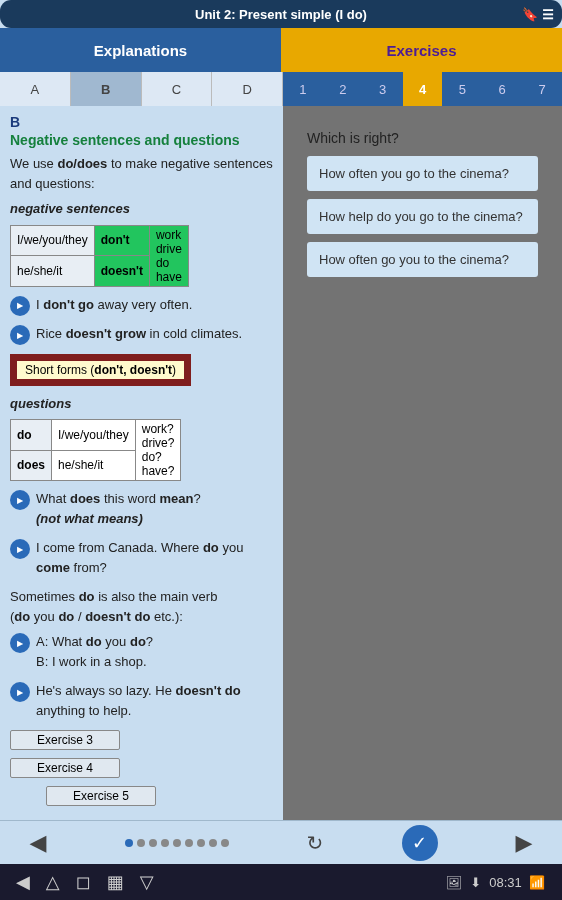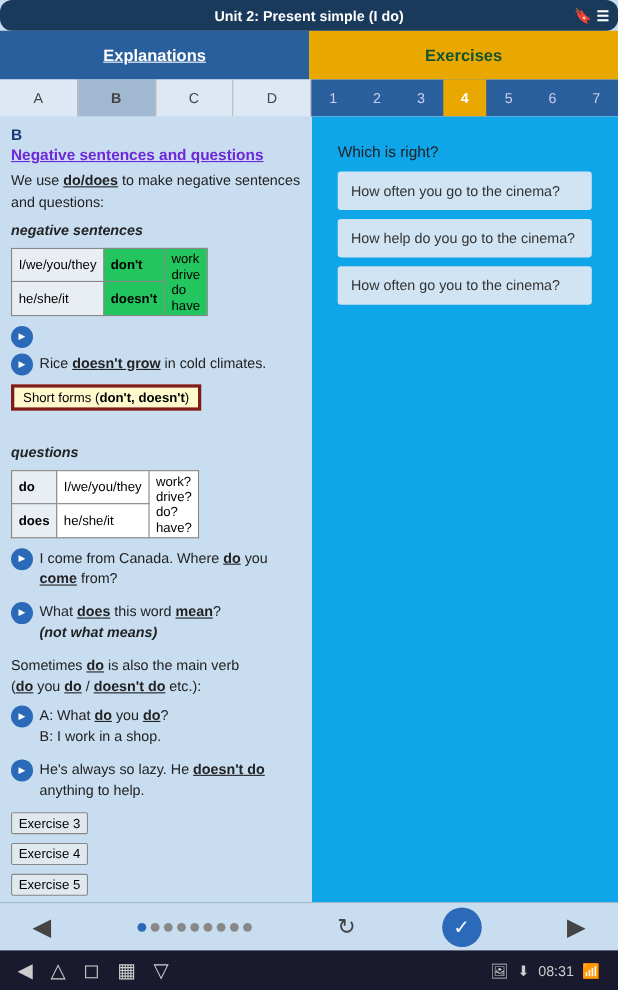--- a/index.html
+++ b/index.html
@@ -12,25 +12,25 @@
       color: white; font-size: 13px; font-weight: bold; position: relative; border-radius: 11px;
     }
     #status-bar .icons { position: absolute; right: 8px; display: flex; gap: 4px; align-items: center; }
 
     
     #tab-bar {
       display: flex; width: 100%; height: 44px;
     }
     .tab-explanations {
       flex: 1; background: #2a5f9e; display: flex; align-items: center; justify-content: center;
-      color: white; font-size: 15px; font-weight: bold; cursor: pointer; text-decoration: underline;
+      color: white; font-size: 15px; font-weight: bold; cursor: pointer;
     }
     .tab-exercises {
       flex: 1; background: #e8a800; display: flex; align-items: center; justify-content: center;
-      color: #14532d; font-size: 15px; font-weight: bold; cursor: pointer;
+      color: #4c1d95; font-size: 15px; font-weight: bold; cursor: pointer;
     }
 
     
     #sub-tabs-left {
       display: flex; background: #dde8f4; height: 34px;
       width: 283px; float: left;
     }
     .sub-tab {
       flex: 1; display: flex; align-items: center; justify-content: center;
       font-size: 13px; color: #444; cursor: pointer; border-right: 1px solid #bbb;
@@ -53,65 +53,65 @@
     #main-content {
       display: flex; width: 100%; height: calc(900px - 28px - 44px - 34px - 44px - 36px);
     }
 
     
     #left-panel {
       width: 283px; height: 100%; background: #c8ddf0; overflow-y: auto; padding: 8px 10px;
     }
 
     .section-letter { font-size: 14px; font-weight: bold; color: #1a3a7c; margin-bottom: 2px; }
-    .section-title { font-size: 14px; font-weight: bold; color: #6d28d9; margin-bottom: 6px; text-decoration: underline; }
+    .section-title { font-size: 14px; font-weight: bold; color: #15803d; margin-bottom: 6px; }
 
     .content-text { font-size: 13px; color: #222; margin-bottom: 6px; line-height: 1.5; }
-    .content-text b { font-weight: bold; text-decoration: underline; }
+    .content-text b { font-weight: bold; }
     .content-text i { font-style: italic; font-weight: bold; }
 
     
     .grammar-table {
       border-collapse: collapse; margin-bottom: 8px; font-size: 12px;
     }
     .grammar-table td {
       border: 1px solid #888; padding: 2px 6px; background: #22c55e;
     }
     .grammar-table td.subj { background: #e8eef4; }
 
     
     .short-forms {
-      display: inline-block; background: #fffacd; border: 3px solid #7f1d1d;
-      padding: 2px 8px; font-size: 12px; margin-bottom: 20px;
+      display: inline-block; background: #fffacd; border: 7px solid #7f1d1d;
+      padding: 2px 8px; font-size: 12px; margin-bottom: 0;
     }
 
     
     .audio-row { display: flex; align-items: flex-start; gap: 6px; margin-bottom: 4px; }
     .audio-btn {
       width: 20px; height: 20px; background: #2a6ab8; border-radius: 50%;
       display: flex; align-items: center; justify-content: center;
       flex-shrink: 0; cursor: pointer; margin-top: 1px;
     }
     .audio-btn::after { content: '▶'; color: white; font-size: 8px; }
 
     
     .exercise-btn {
       display: inline-block; border: 1px solid #888; background: #e0e8f0;
-      padding: 2px 6px; font-size: 12px; margin-right: 6px; margin-bottom: 4px;
+      padding: 2px 26px; font-size: 12px; margin-right: 6px; margin-bottom: 4px;
       cursor: pointer; border-radius: 2px;
     }
 
     
     .questions-table { border-collapse: collapse; margin-bottom: 8px; font-size: 12px; }
     .questions-table td { border: 1px solid #888; padding: 2px 6px; background: white; }
     .questions-table td.subj { background: #e8eef4; }
 
     
     #right-panel {
-      width: 279px; height: 100%; background: #0ea5e9; overflow-y: auto; padding: 24px;
+      width: 279px; height: 100%; background: #737373; overflow-y: auto; padding: 24px;
     }
 
     .which-right { font-size: 14px; color: #222; margin-bottom: 10px; font-weight: normal; }
 
     .answer-option {
       display: block; width: 100%; background: #d0e4f4; border: none;
       padding: 10px 12px; margin-bottom: 8px; text-align: left;
       font-size: 13px; color: #333; cursor: pointer; border-radius: 3px;
     }
 
@@ -211,20 +211,21 @@
       </tr>
       <tr>
         <td class="subj">he/she/it</td>
         <td><b>doesn't</b></td>
       </tr>
     </tbody>
       </table>
 
     <div class="audio-row">
       <div class="audio-btn"></div>
+      <div class="content-text">I <b>don't go</b> away very often.</div>
     </div>
     <div class="audio-row">
       <div class="audio-btn"></div>
       <div class="content-text">Rice <b>doesn't grow</b> in cold climates.</div>
     </div>
 
     <div style="margin-bottom:8px;">
       <span class="short-forms">Short forms (<b>don't, doesn't</b>)</span>
     </div>
 
@@ -241,25 +242,25 @@
       </tr>
       <tr>
         <td class="subj"><b>does</b></td>
         <td>he/she/it</td>
       </tr>
     </tbody>
       </table>
 
     <div class="audio-row">
       <div class="audio-btn"></div>
+      <div class="content-text">What <b>does</b> this word <b>mean</b>?<br><i>(not what means)</i></div>
+    </div>
+    <div class="audio-row">
+      <div class="audio-btn"></div>
       <div class="content-text">I come from Canada.  Where <b>do</b> you <b>come</b> from?</div>
-    </div>
-    <div class="audio-row">
-      <div class="audio-btn"></div>
-      <div class="content-text">What <b>does</b> this word <b>mean</b>?<br><i>(not what means)</i></div>
     </div>
 
     <div class="content-text">
       Sometimes <b>do</b> is also the main verb<br>
       (<b>do</b> you <b>do</b> / <b>doesn't do</b> etc.):
     </div>
 
     <div class="audio-row">
       <div class="audio-btn"></div>
       <div class="content-text">A: What <b>do</b> you <b>do</b>?<br>B: I work in a shop.</div>
@@ -268,21 +269,21 @@
       <div class="audio-btn"></div>
       <div class="content-text">He's always so lazy.  He <b>doesn't do</b><br>anything to help.</div>
     </div>
 
     <div style="margin-bottom:4px;">
       <button class="exercise-btn">Exercise 3</button>
     </div>
     <div>
       <button class="exercise-btn">Exercise 4</button>
     </div>
-    <div style="margin-top:4px; margin-bottom:10px;">
+    <div style="margin-top:4px; margin-bottom:10px;margin-left:36px;">
       <button class="exercise-btn">Exercise 5</button>
     </div>
 
     <div class="section-c-header">
       
       
     </div>
 
   </div>
 

